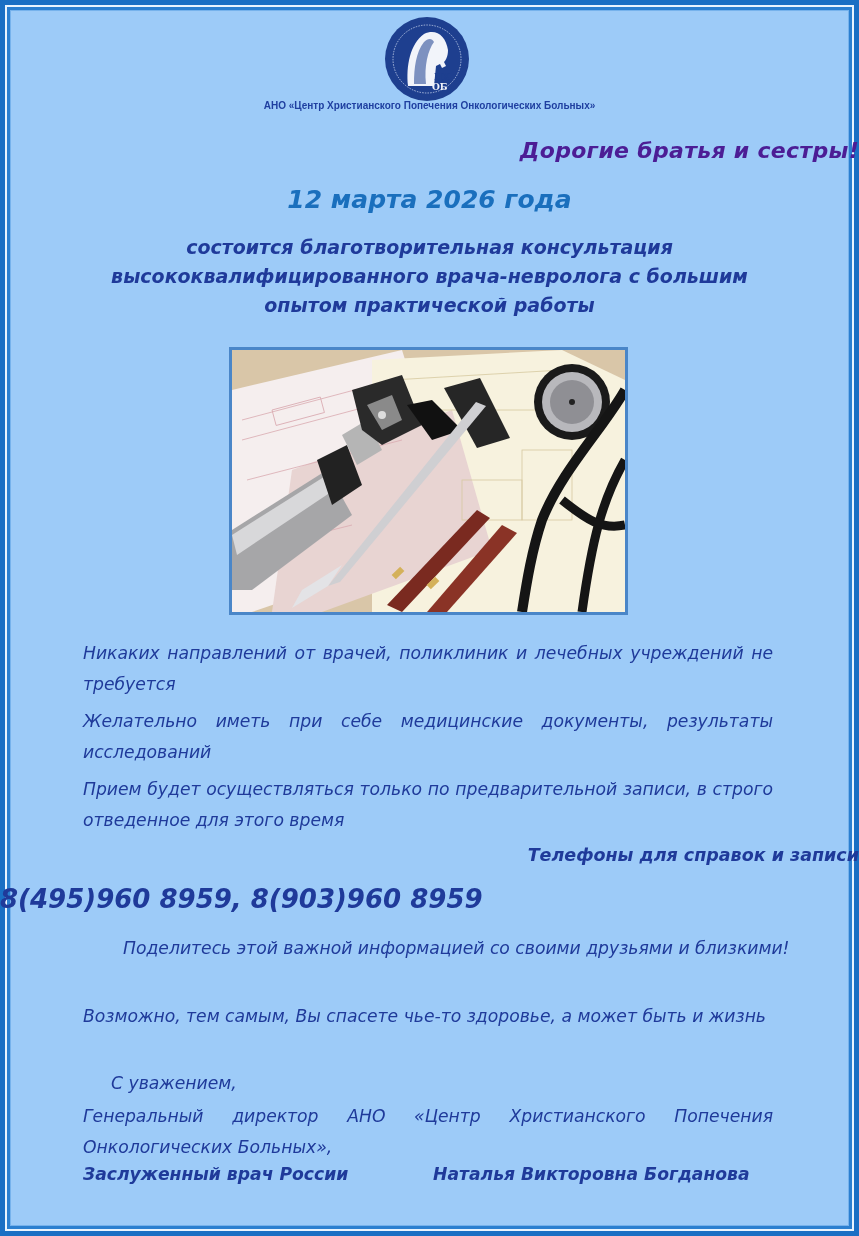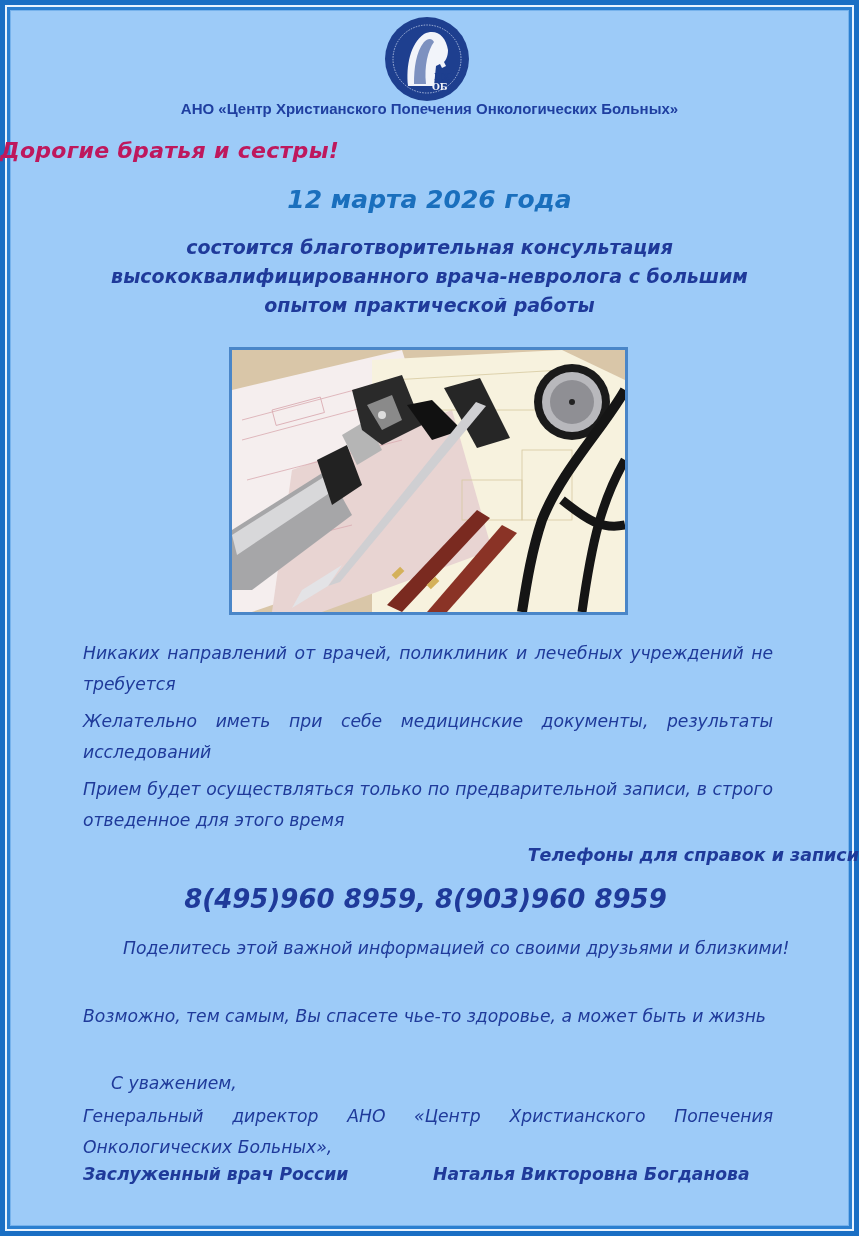--- a/index.html
+++ b/index.html
@@ -24,26 +24,26 @@
   .frame-inner2 {
     position: absolute; left: 10px; top: 10px; right: 10px; bottom: 10px;
     border: 1px solid #76b2ec;
   }
   .logo {
     position: absolute; left: 384px; top: 16px; width: 86px; height: 86px;
   }
   .org-name {
     position: absolute; left: 0; right: 0; top: 100px; text-align: center;
     font-family: "Liberation Sans", sans-serif; font-weight: bold;
-    font-size: 15px; color: #1f3fa0;
+    font-size: 10px; color: #1f3fa0;
   }
   .greeting {
-    position: absolute; left: 0; right: 0; top: 138px; text-align: left;
+    position: absolute; left: 0; right: 0; top: 138px; text-align: right;
     font-family: "DejaVu Sans", sans-serif; font-style: italic; font-weight: bold;
-    font-size: 22px; color: #be185d; letter-spacing: 0.3px;
+    font-size: 22px; color: #4c1d95; letter-spacing: 0.3px;
   }
   .date {
     position: absolute; left: 0; right: 0; top: 185px; text-align: center;
     font-family: "DejaVu Sans", sans-serif; font-style: italic; font-weight: bold;
     font-size: 25px; color: #1a6fbd;
   }
   .intro {
     position: absolute; left: 100px; right: 100px; top: 233px; text-align: center;
     font-family: "DejaVu Sans", sans-serif; font-style: italic; font-weight: bold;
     font-size: 19px; line-height: 29px; color: #1f3a9a;
@@ -61,21 +61,21 @@
   }
   .p1 { top: 638px; }
   .p2 { top: 706px; }
   .p3 { top: 774px; }
   .phones-label {
     position: absolute; left: 16px; right: 0; top: 845px; text-align: right;
     font-family: "DejaVu Sans", sans-serif; font-style: italic; font-weight: bold;
     font-size: 17.5px; color: #1f3a9a;
   }
   .phones {
-    position: absolute; left: 0; right: 8px; top: 884px; text-align: center;
+    position: absolute; left: 0; right: 8px; top: 884px; text-align: left;
     font-family: "DejaVu Sans", sans-serif; font-style: italic; font-weight: bold;
     font-size: 26px; color: #1f3a9a;
   }
   .p4 { top: 933px; text-align: left; margin-left: 40px; }
   .p5 { top: 1001px; text-align: right; }
   .regards { top: 1068px; text-align: right; margin-left: 28px; }
   .position-line { top: 1101px; }
   .signature {
     position: absolute; left: 83px; width: 690px; top: 1164px;
     font-family: "DejaVu Sans", sans-serif; font-style: italic; font-weight: bold;

